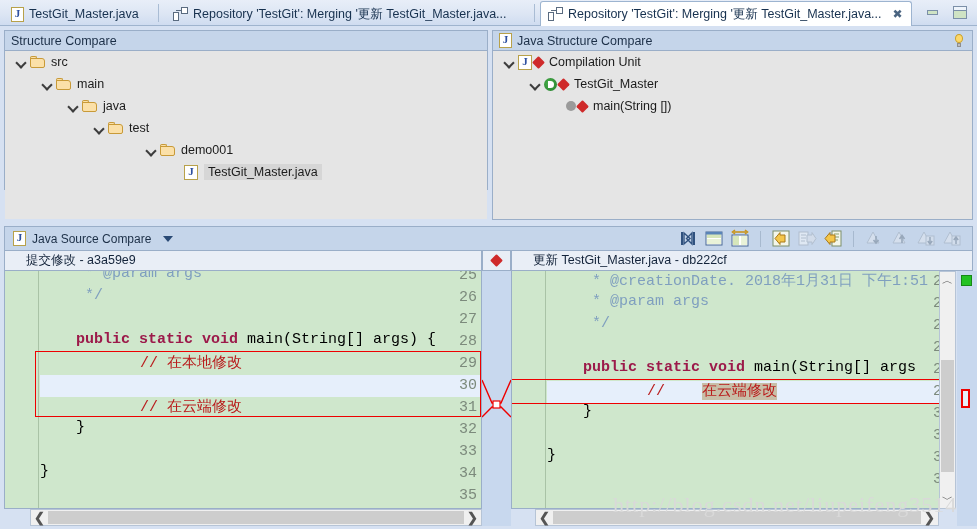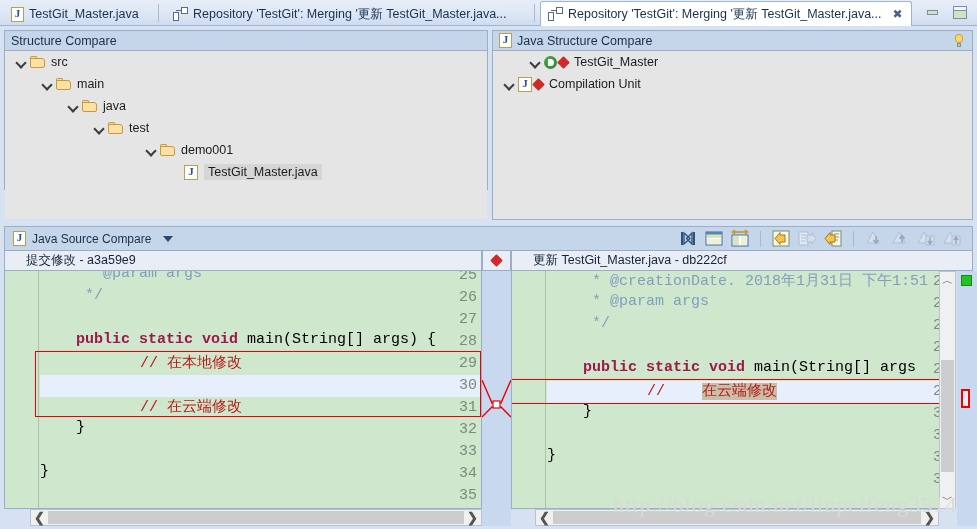--- a/index.html
+++ b/index.html
@@ -261,34 +261,39 @@
     <div class="pane-head" style="position:relative;">
       <span class="ic ic-java"></span>
       <span>Java Structure Compare</span>
       <span class="bulb">
           <span class="g"></span>
           <span class="b"></span>
         </span>
     </div>
     <div class="pane-body" style="height:168px;">
 
+      <div class="tree-row" style="padding-left:10px;">
+        <span class="twisty"></span>
+        <span class="cu-icon"></span>
+        <span class="diamond"></span>
+        <span>Compilation Unit</span>
+      </div>
+
       <div class="tree-row" style="padding-left:36px;">
         <span class="twisty"></span>
         <span class="cls-icon"></span>
         <span class="diamond"></span>
         <span>TestGit_Master</span>
       </div>
 
-      <div class="tree-row" style="padding-left:10px;">
-        <span class="twisty"></span>
-        <span class="cu-icon"></span>
+      <div class="tree-row" style="padding-left:73px;">
+        <span class="mth-icon"></span>
         <span class="diamond"></span>
-        <span>Compilation Unit</span>
-      </div>
-
+        <span>main(String [])</span>
+      </div>
 
     </div>
   </div>
 
   <div class="src-head" style="left:4px; top:226px; width:969px;">
     <span class="ic ic-java"></span>
     <span>Java Source Compare</span>
     <span class="caret-dn"></span>
 
     <span style="flex:1 1 auto;"></span>

